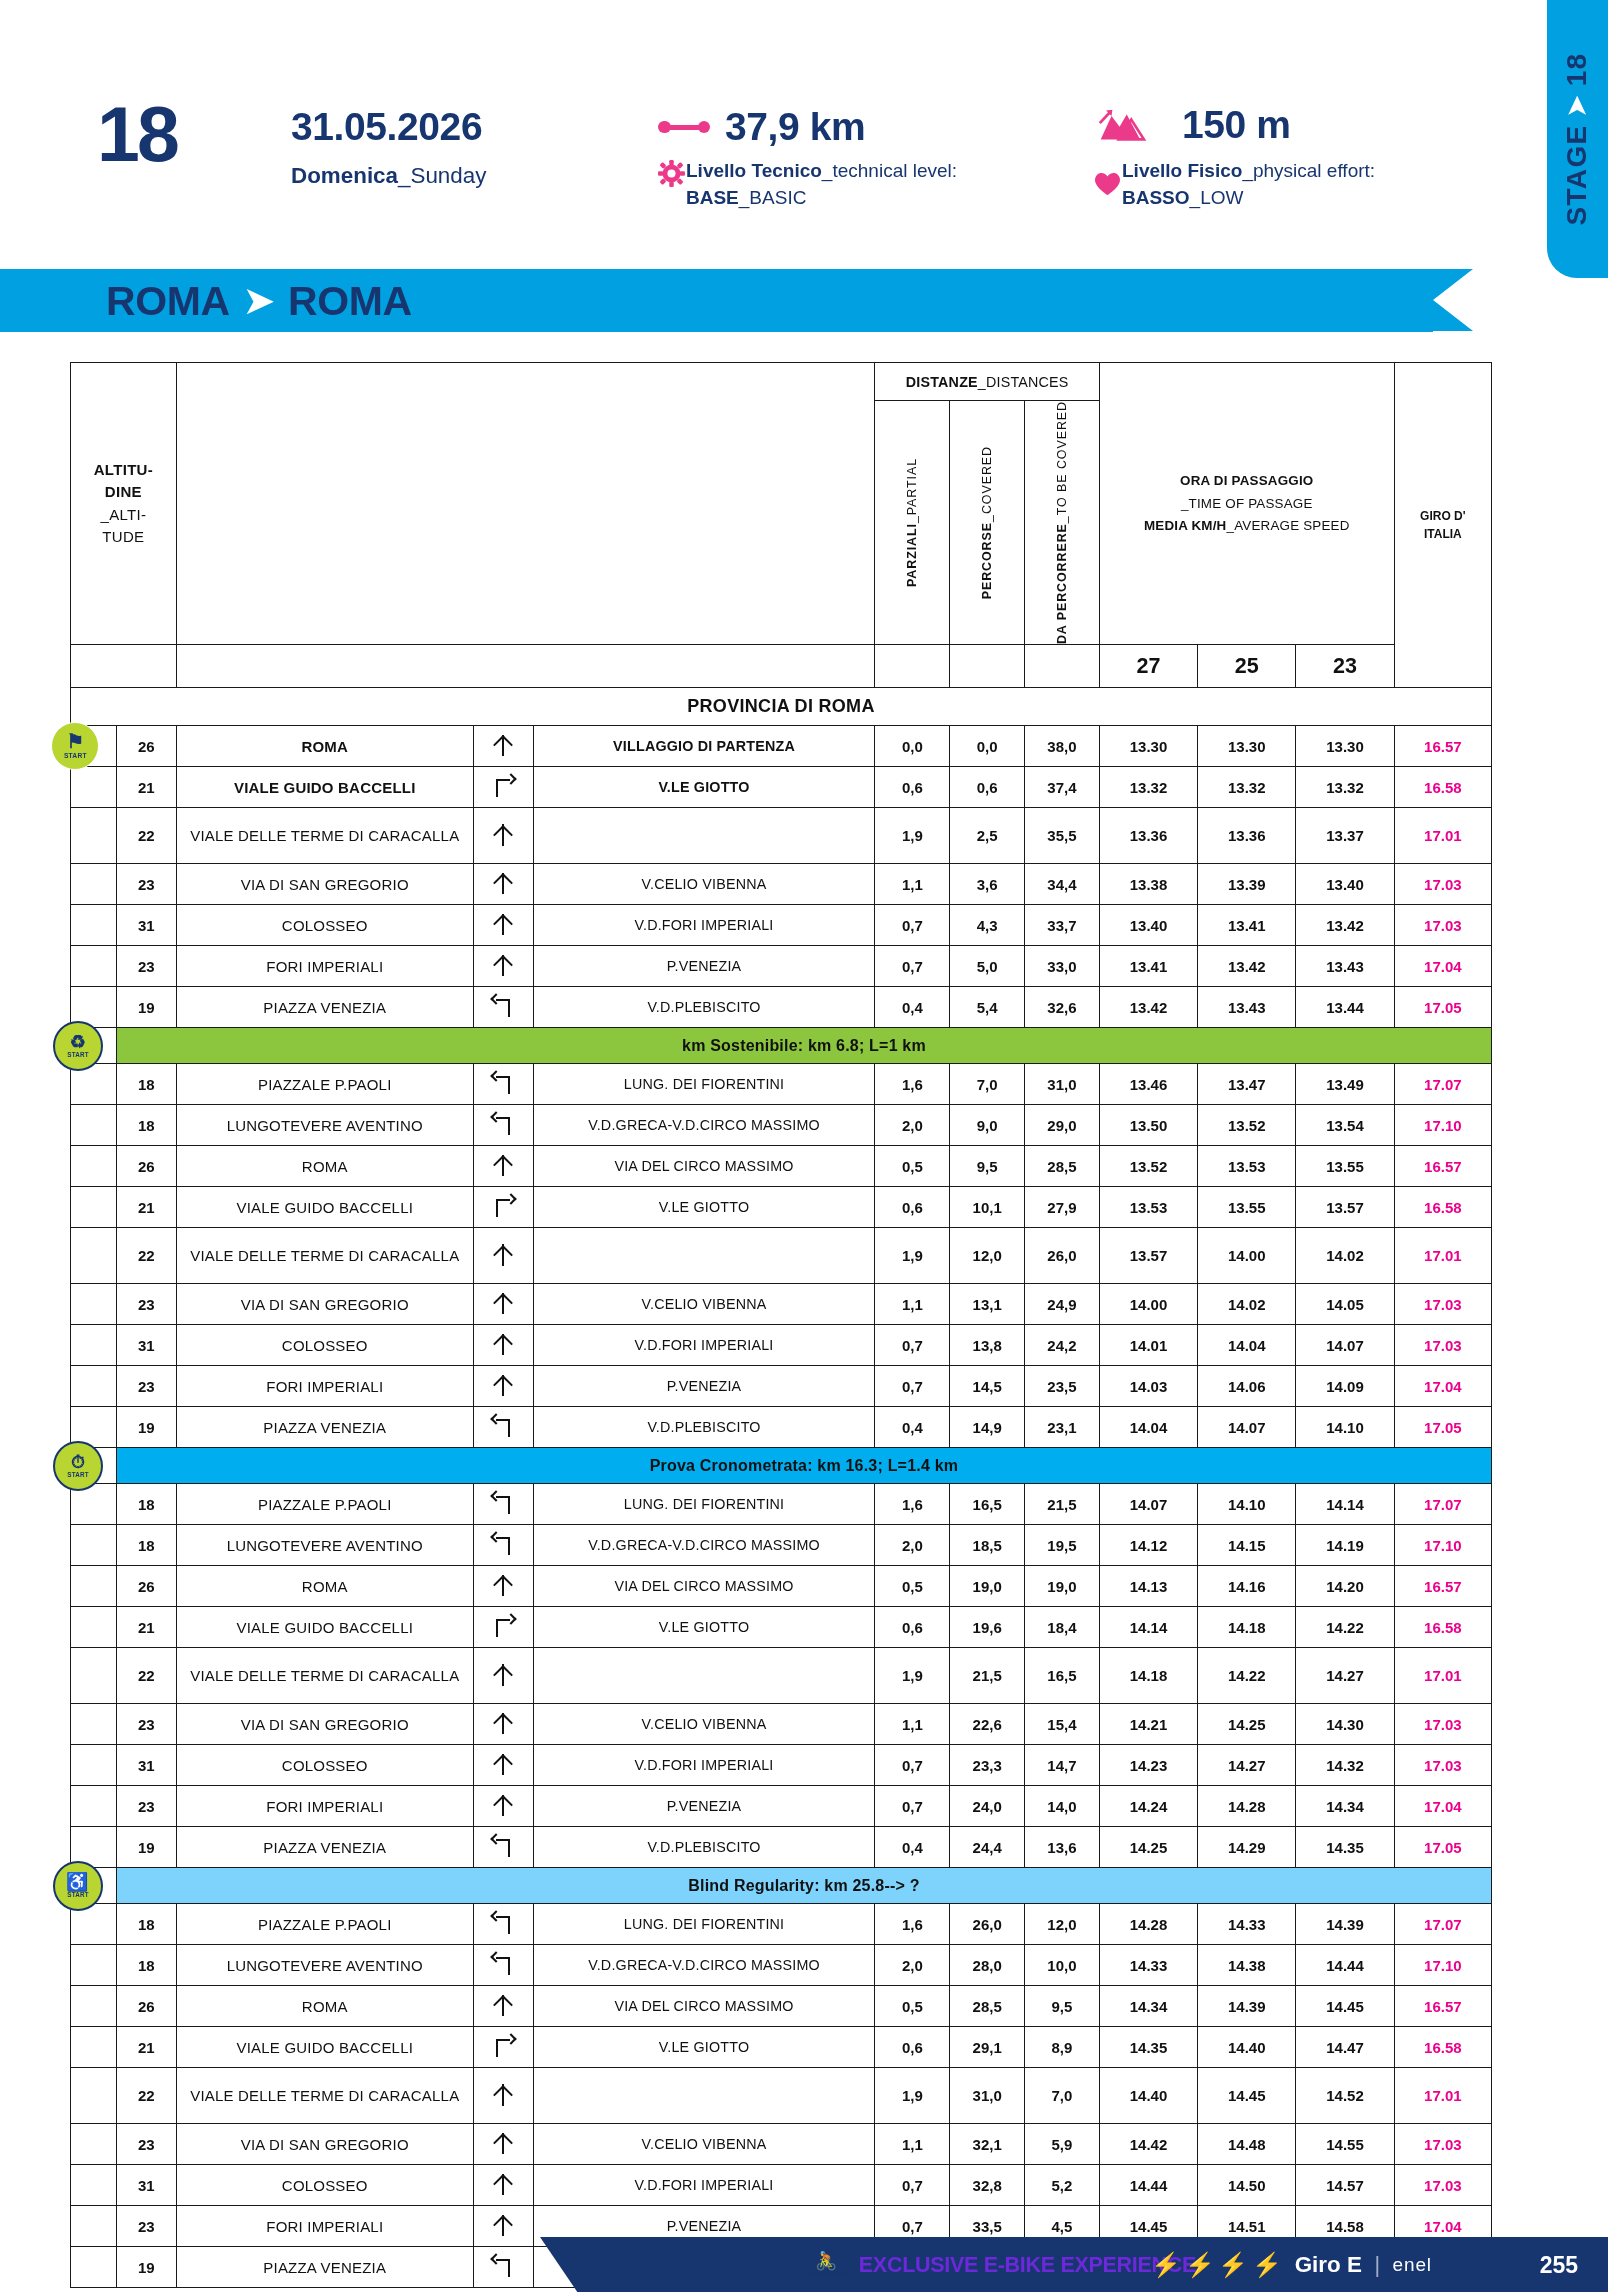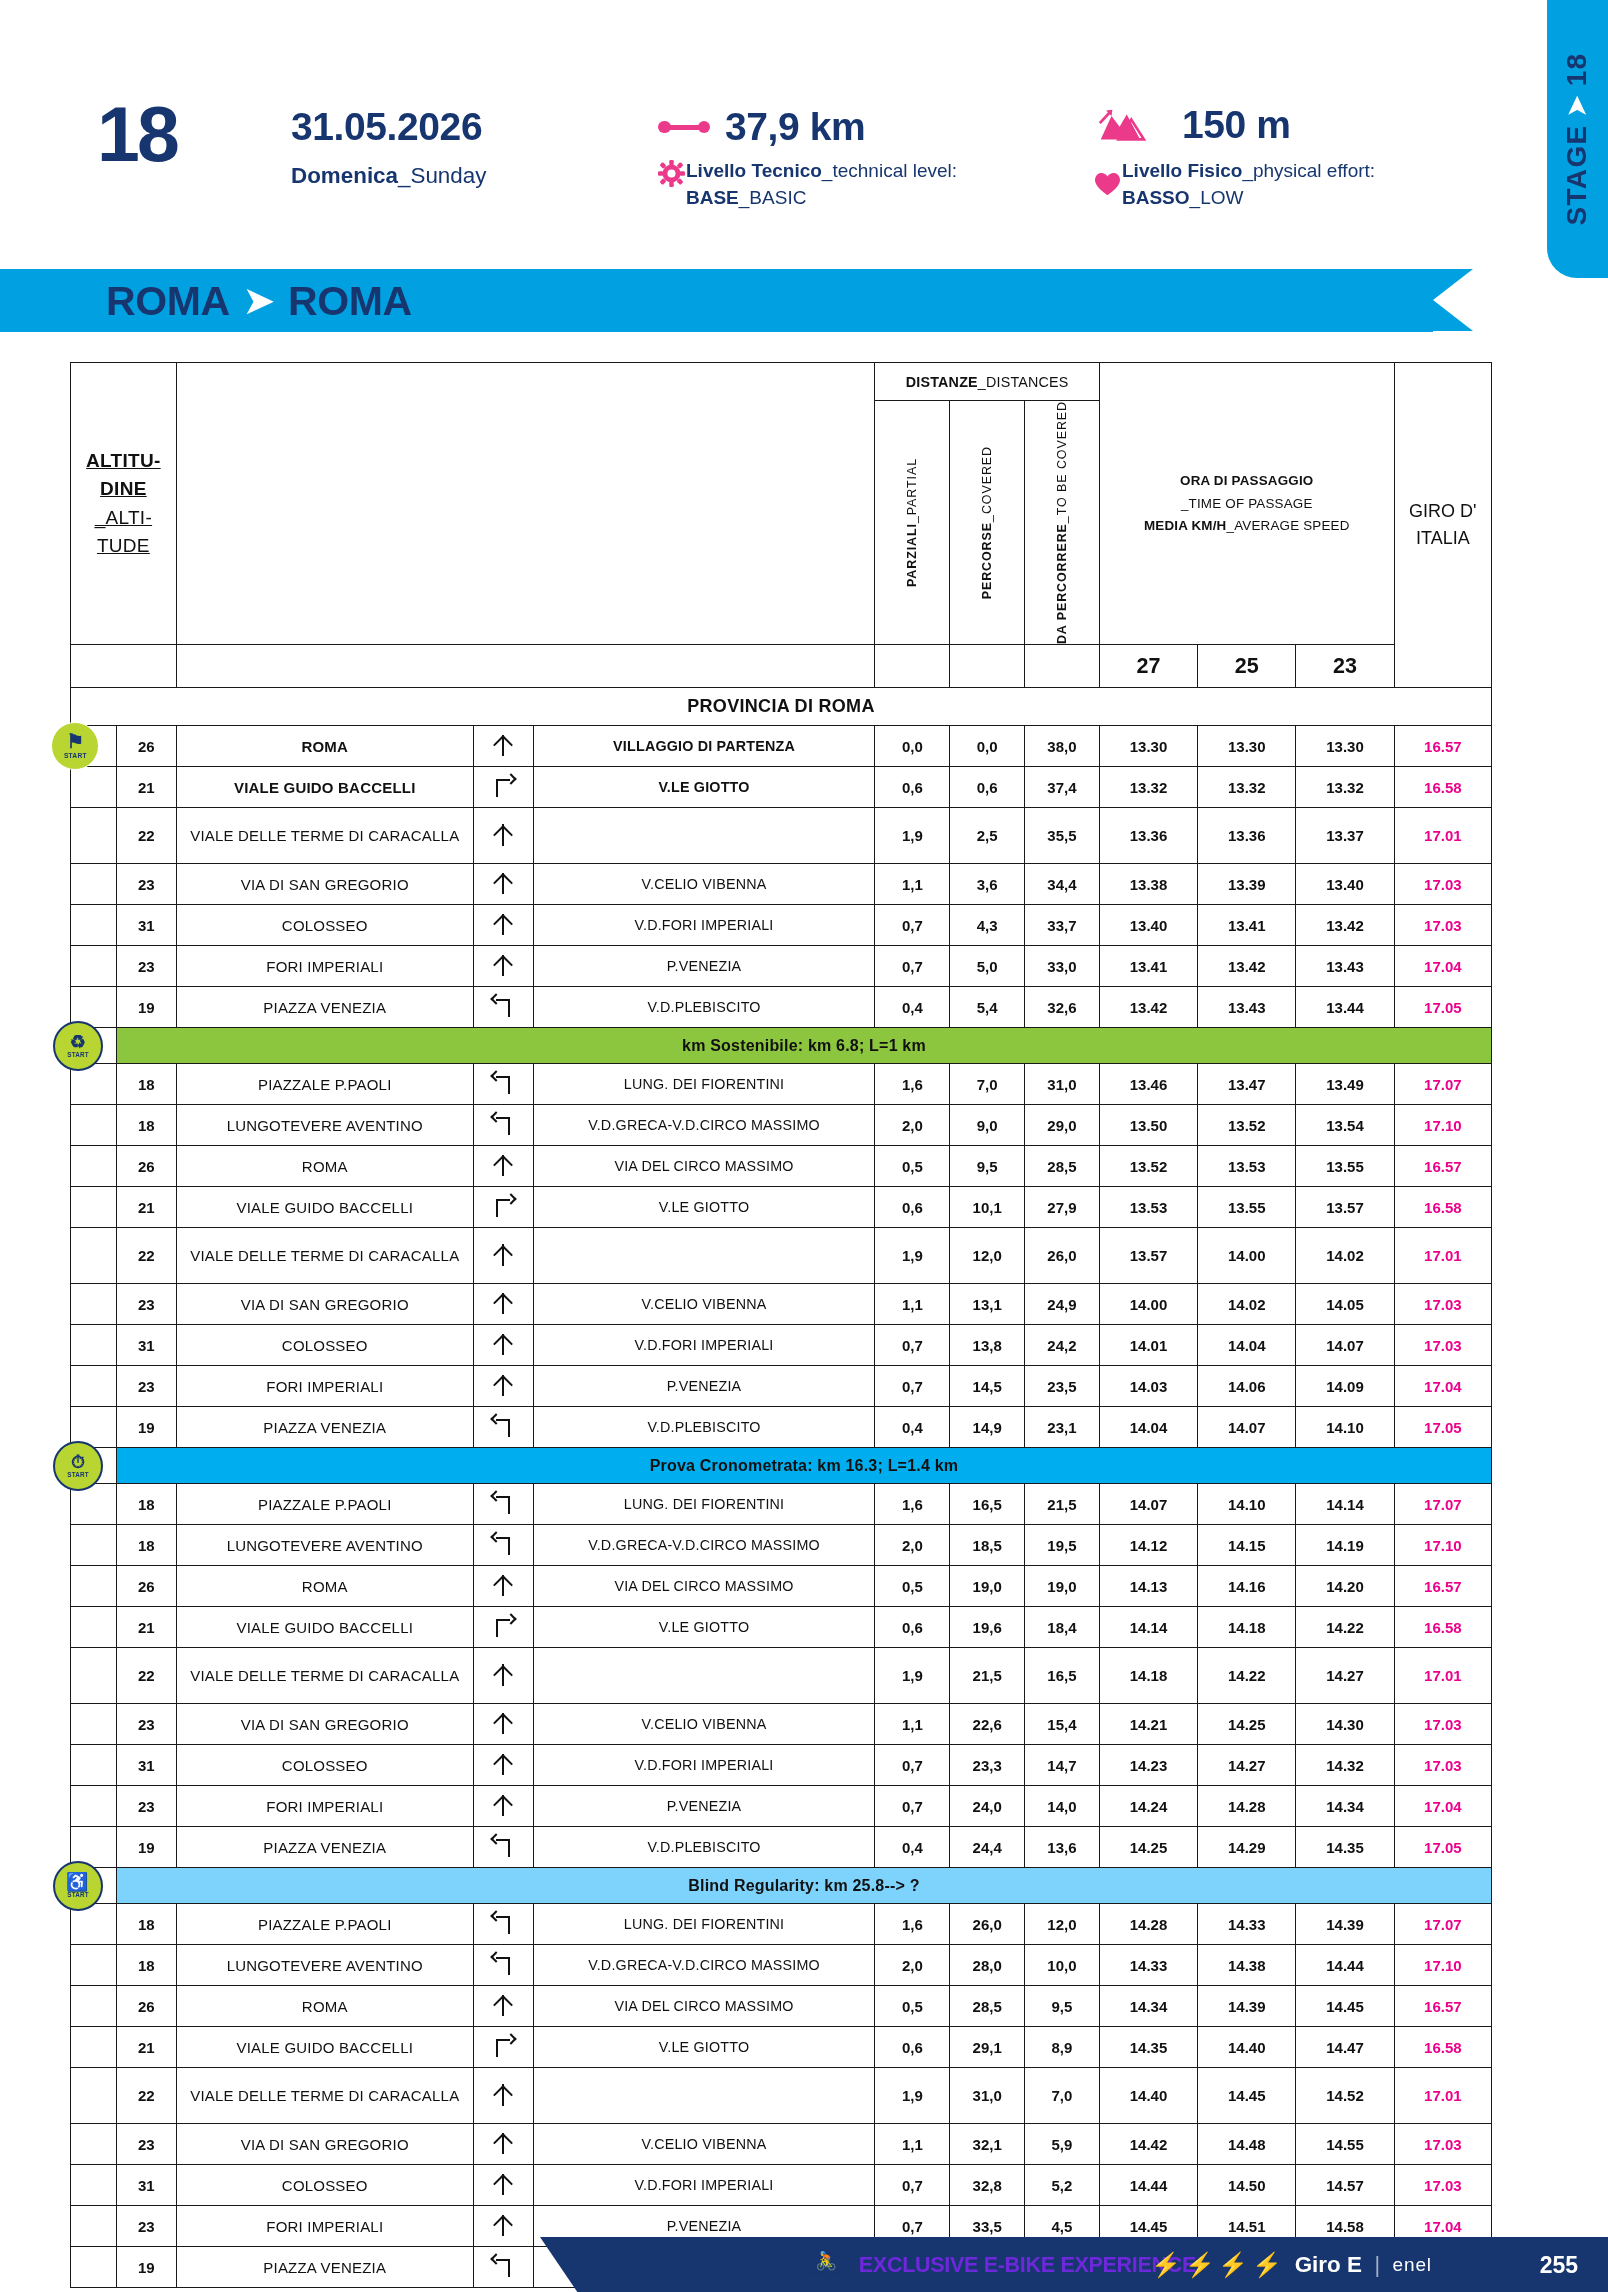--- a/index.html
+++ b/index.html
@@ -108,34 +108,34 @@
   col.c-dir   { width: 56px; }
   col.c-note  { width: 320px; }
   col.c-par   { width: 70px; }
   col.c-cov   { width: 70px; }
   col.c-tbc   { width: 70px; }
   col.c-t1    { width: 92px; }
   col.c-t2    { width: 92px; }
   col.c-t3    { width: 92px; }
   col.c-giro  { width: 91px; }
 
-  .hd-alt { font-size: 19px; font-weight: 800; line-height:1.5; letter-spacing:0.3px;text-decoration:underline;}
+  .hd-alt { font-size: 15px; font-weight: 800; line-height:1.5; letter-spacing:0.3px;}
   .hd-alt .lt { font-weight:400; }
   .hd-dist-title { font-size: 14.3px; font-weight: 800; letter-spacing:0.2px; }
   .hd-dist-title .lt { font-weight:400; }
   .vert {
     writing-mode: vertical-rl; transform: rotate(180deg);
     font-size: 12.5px; font-weight: 800; letter-spacing: 0.9px; line-height:1.45;
     margin: 0 auto; white-space: nowrap;
   }
   .vert .lt { font-weight: 400; }
   .hd-ora { font-size: 13.4px; font-weight: 800; line-height:1.65; letter-spacing:0.2px;}
   .hd-ora .lt { font-weight: 400; }
   .hd-spd { font-size: 21.5px; font-weight: 800; }
-  .hd-giro { font-size: 18px; font-weight: 400; color:#ec008c; line-height:1.5; }
+  .hd-giro { font-size: 12px; font-weight: 700; color:#ec008c; line-height:1.5; }
 
   .prov-row td {
     font-size: 18px; font-weight: 800; padding: 8px 0; letter-spacing:0.3px;
   }
 
   tr.data td { height: 41px; font-size: 15px; }
   tr.data td.alt { font-size: 15px; font-weight: 700; }
   tr.data td.loc { font-size: 15px; letter-spacing: 0.2px; }
   tr.data td.note { font-size: 14.3px; letter-spacing: 0.2px; text-align: center; }
   tr.data td.num { font-size: 15px; font-weight: 700; }

